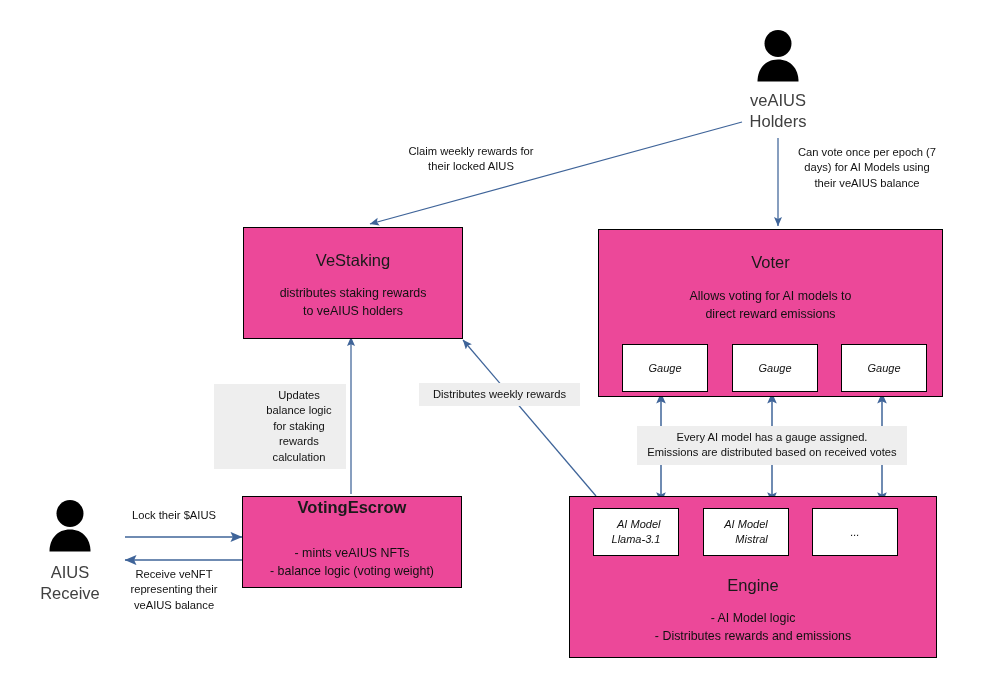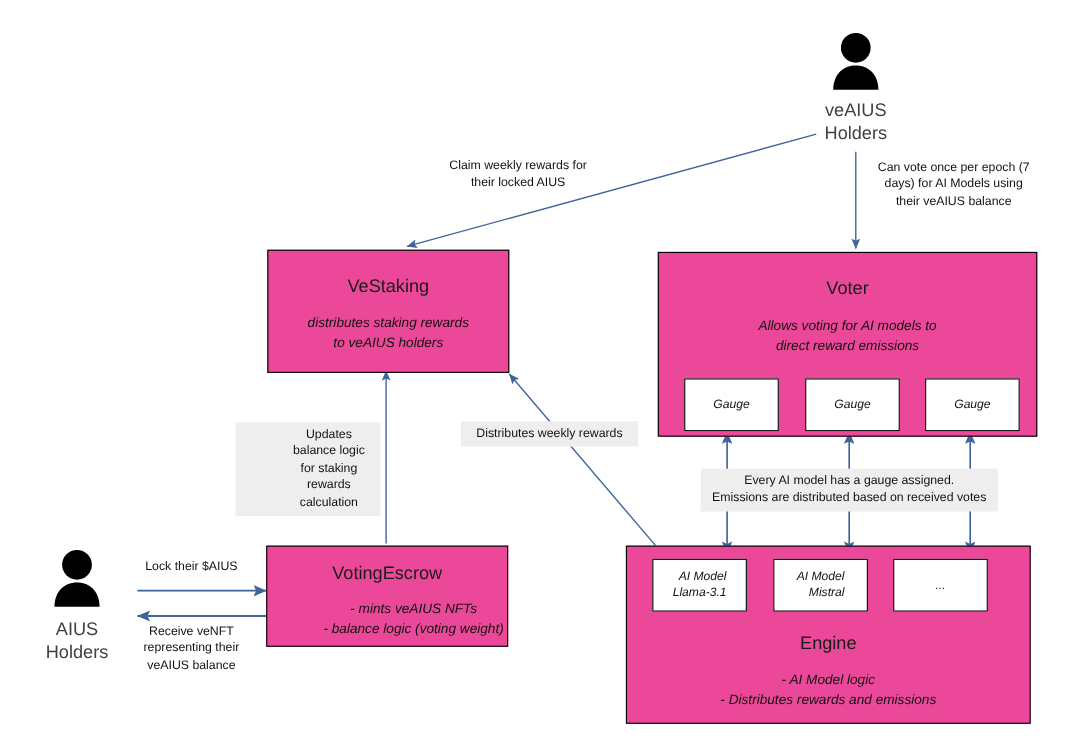--- a/index.html
+++ b/index.html
@@ -58,21 +58,20 @@
     line-height: 1.25;
   }
   .box-sub {
     position: absolute;
     left: 0;
     width: 100%;
     text-align: center;
     font-size: 12.4px;
     color: #111111;
     line-height: 1.42;
-    font-style: italic;
   }
   .inner-label {
     font-size: 11px;
     color: #111111;
     line-height: 1.32;
     text-align: right;
     white-space: pre-line;
     font-style: italic;
   }
   
@@ -149,21 +148,21 @@
     <div class="actor-label" style="top:62px;">veAIUS
 Holders</div>
   </div>
 
   <div class="node" style="left:20px; top:498px; width:100px; height:112px;">
     <svg class="actor-icon" style="left:26px; top:0px;" width="48" height="56" viewBox="0 0 48 56" xmlns="http://www.w3.org/2000/svg">
       <circle cx="24" cy="15.5" r="13.5" fill="#000000"></circle>
       <path d="M24 31.5 C11.5 31.5 3.5 40.5 3.5 53.5 L44.5 53.5 C44.5 40.5 36.5 31.5 24 31.5 Z" fill="#000000"></path>
     </svg>
     <div class="actor-label" style="top:64px;">AIUS
-Holders</div>
+Receive</div>
   </div>
 
   <div class="node box-fill" style="left:243px; top:227px; width:220px; height:112px;">
     <div class="box-title" style="top:22px;">VeStaking</div>
     <div class="box-sub" style="top:57px; white-space:pre-line;">distributes staking rewards
 to veAIUS holders</div>
   </div>
 
   <div class="node box-fill" style="left:598px; top:229px; width:345px; height:168px;">
     <div class="box-title" style="top:22px;">Voter</div>
@@ -175,22 +174,22 @@
     </div>
     <div class="box-white" style="position:absolute; left:133px; top:114px; width:84px; height:46px;">
       <span class="inner-label">Gauge</span>
     </div>
     <div class="box-white" style="position:absolute; left:242px; top:114px; width:84px; height:46px;">
       <span class="inner-label">Gauge</span>
     </div>
   </div>
 
   <div class="node box-fill" style="left:242px; top:496px; width:220px; height:92px;">
-    <div class="box-title" style="top:14px;">VotingEscrow</div>
-    <div class="box-sub" style="top:48px; white-space:pre-line;margin-left:24px;">- mints veAIUS NFTs
+    <div class="box-title" style="top:0;font-weight:bold;">VotingEscrow</div>
+    <div class="box-sub" style="top:48px; white-space:pre-line;">- mints veAIUS NFTs
 - balance logic (voting weight)</div>
   </div>
 
   <div class="node box-fill" style="left:569px; top:496px; width:368px; height:162px;">
     <div class="box-white" style="position:absolute; left:23px; top:11px; width:84px; height:46px;">
       <span class="inner-label">AI Model
 Llama-3.1</span>
     </div>
     <div class="box-white" style="position:absolute; left:133px; top:11px; width:84px; height:46px;">
       <span class="inner-label">AI Model

